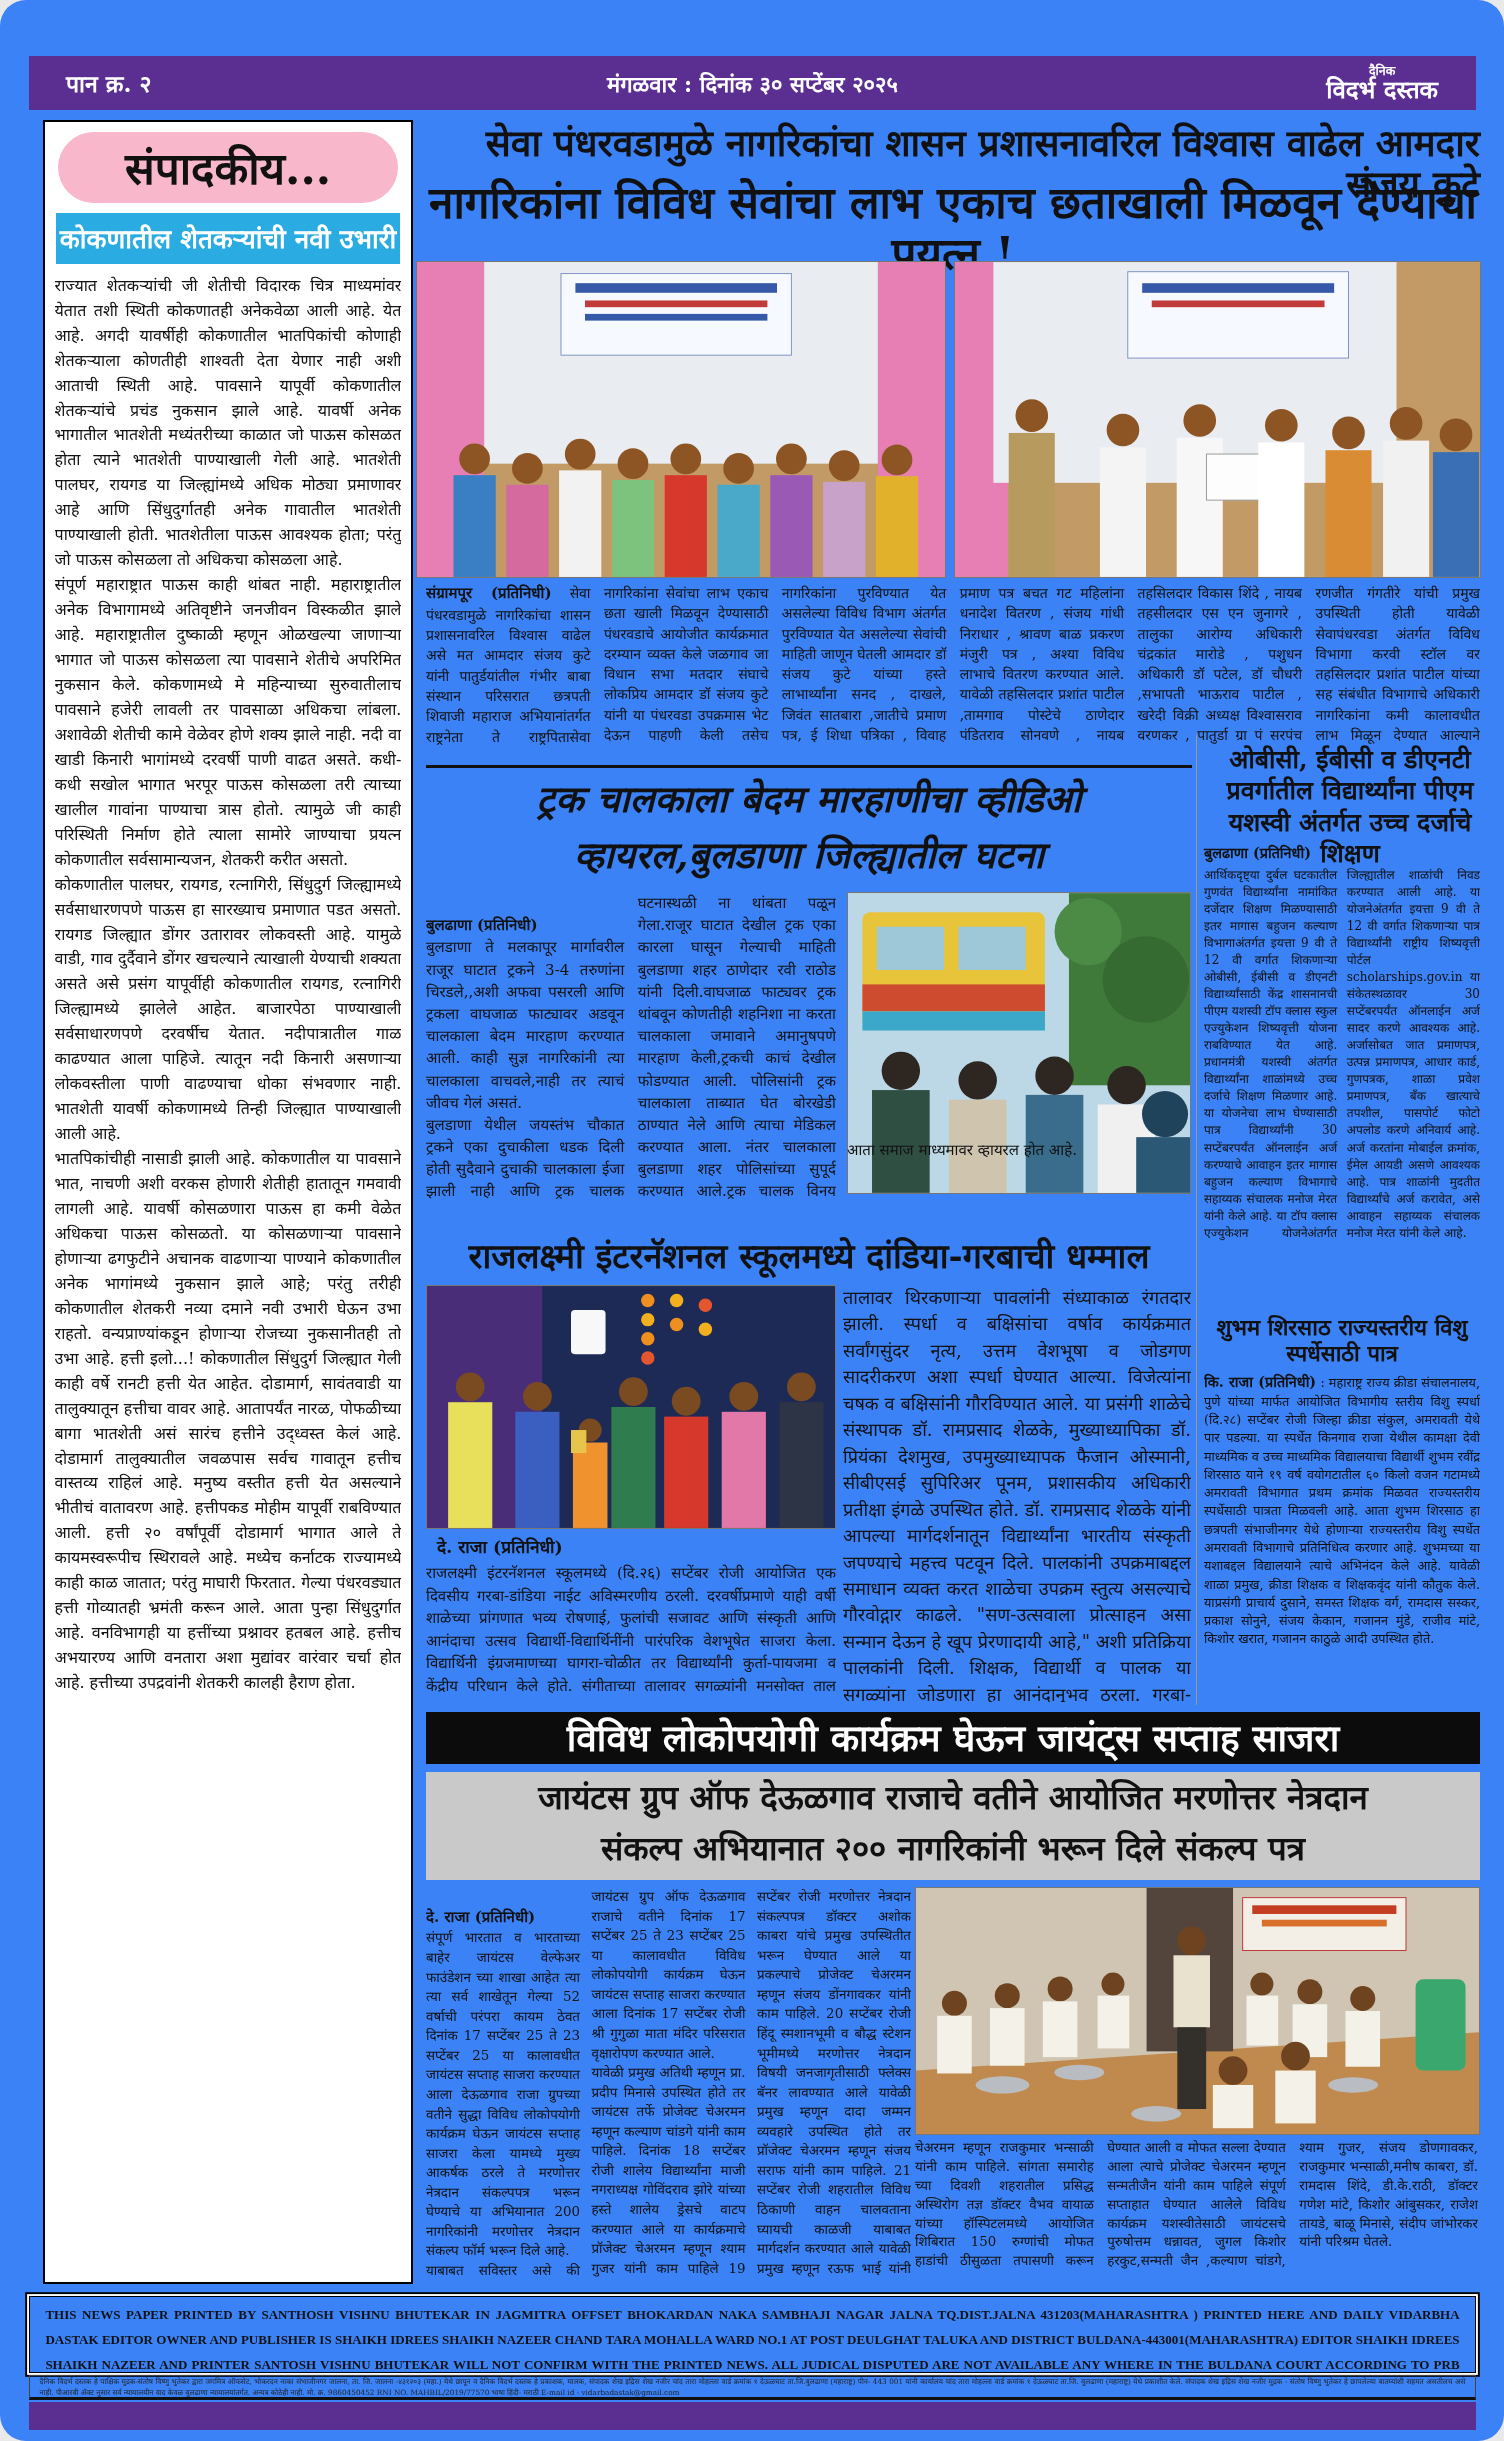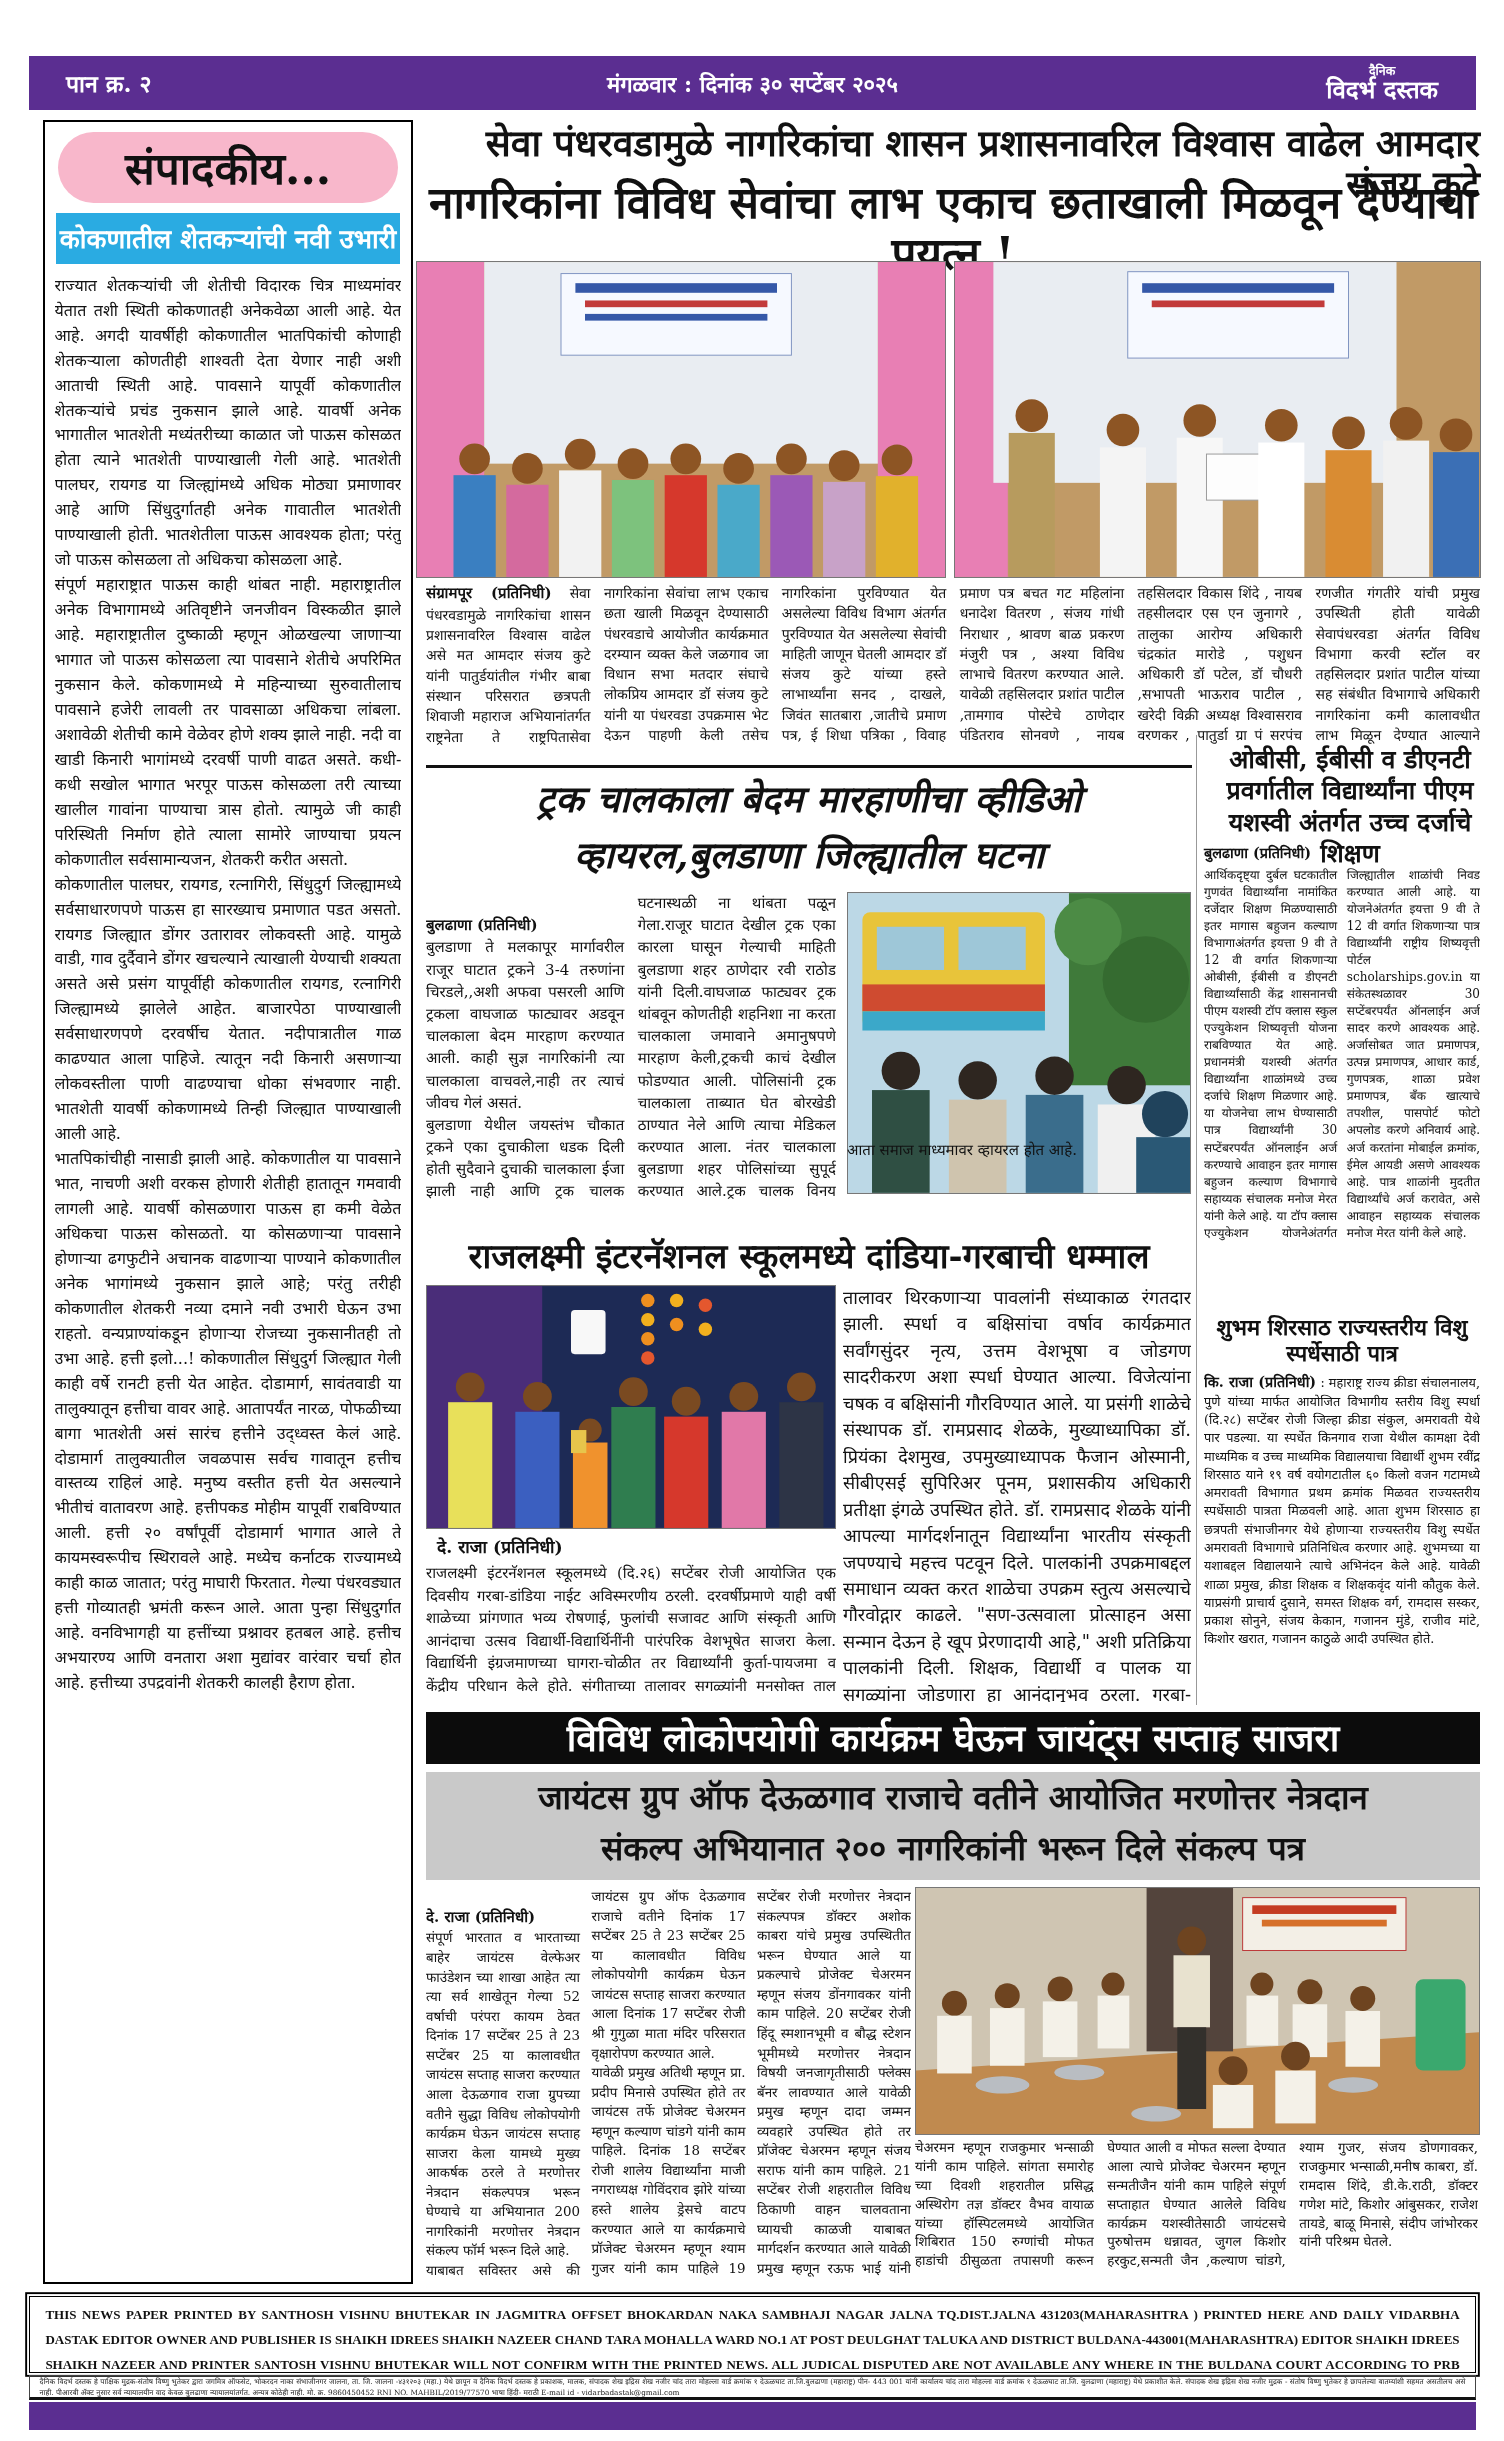--- a/index.html
+++ b/index.html
@@ -1,17 +1,17 @@
 <!DOCTYPE html>
 <html><head>
 <meta charset="utf-8">
 <style>
   html,body{margin:0;padding:0;background:#e9e9e9;}
-  .page{position:relative;width:1504px;height:2441px;background:#ffffff;
-        font-family:"DejaVu Serif",serif;color:#111;overflow:hidden;}
+  .page{position:relative;width:1504px;height:2441px;background:#3b82f6;
+        font-family:"DejaVu Serif",serif;color:#111;overflow:hidden;border-radius:26px;}
   
   .topbar{position:absolute;left:29px;top:56px;width:1447px;height:54px;
           background:#5b2e91;color:#fff;display:flex;align-items:center;}
   .topbar .pageno{position:absolute;left:37px;font-size:23px;font-weight:bold;}
   .topbar .date{position:absolute;left:0;right:0;text-align:center;font-size:22px;font-weight:bold;}
   .topbar .masthead{position:absolute;right:38px;text-align:center;line-height:1.05;}
   .topbar .m-top{display:block;font-size:12.5px;font-weight:bold;}
   .topbar .m-main{display:block;font-size:24px;font-weight:bold;}
   
   .editorial{position:absolute;left:43px;top:120px;width:370px;height:2164px;

